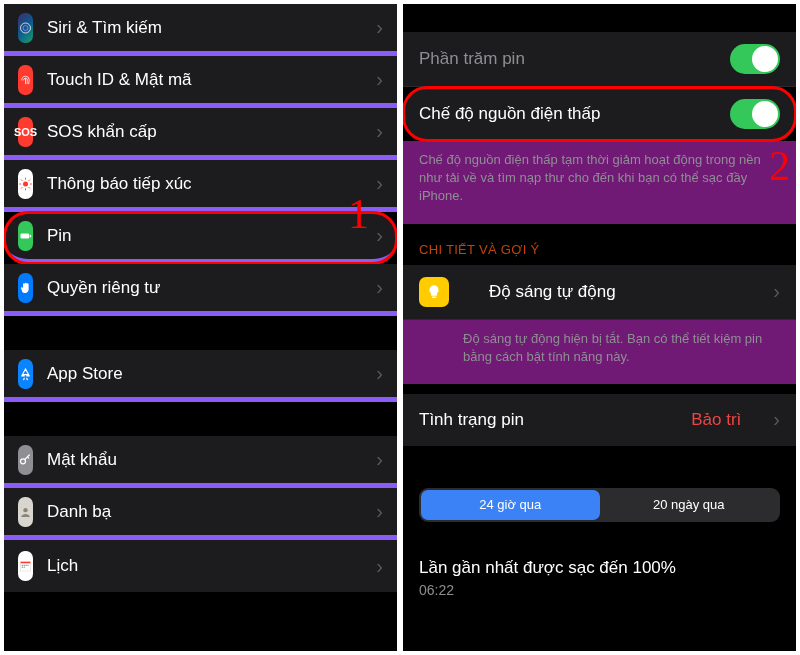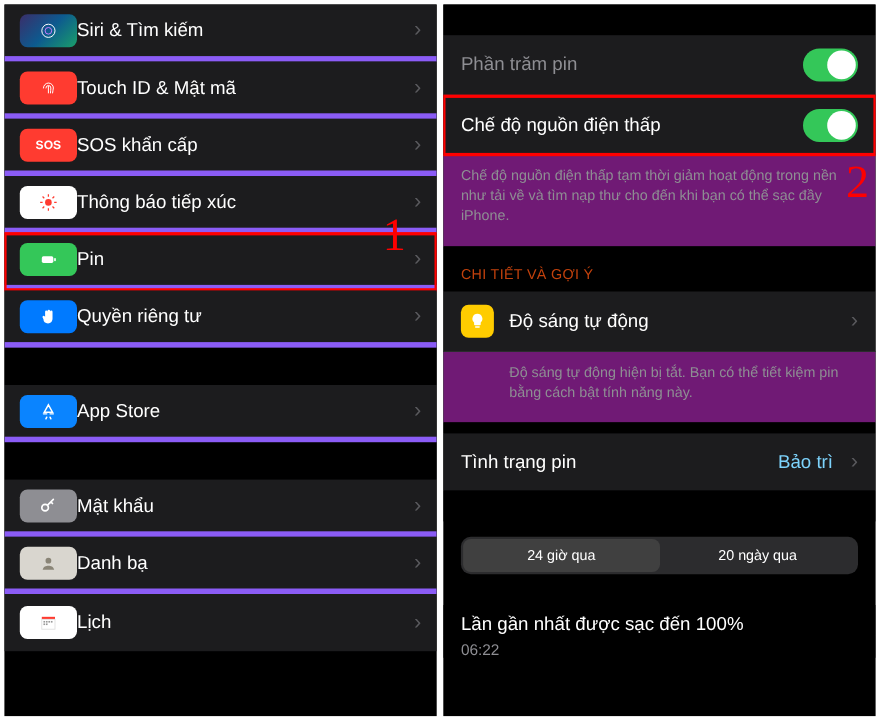--- a/index.html
+++ b/index.html
@@ -28,23 +28,24 @@
     display: flex;
     align-items: center;
     height: 52px;
     padding: 0 14px;
     background: #1c1c1e;
     border-bottom: 5px solid #8b5cf6;
     position: relative;
   }
   .row:last-child { border-bottom: none; }
   .row .icon {
-    width: 52px;
+    width: 15px;
     height: 30px;
     border-radius: 7px;
+    margin-right: 14px;
     display: flex;
     align-items: center;
     justify-content: center;
     color: #fff;
     font-size: 15px;
     font-weight: 600;
     flex-shrink: 0;
   }
   .row .label {
     flex: 1;
@@ -53,40 +54,42 @@
   }
   .row .chev {
     color: #5a5a5e;
     font-size: 20px;
     font-weight: 300;
   }
   .gap { height: 34px; background: #000; }
   .highlight {
     outline: 3px solid #ff0000;
     outline-offset: -2px;
+    border-radius: 24px;
   }
   .marker {
     position: absolute;
     color: #ff0000;
     font-size: 42px;
     font-weight: 400;
     font-family: "Times New Roman", serif;
     z-index: 10;
     pointer-events: none;
   }
   .icon svg { width: 18px; height: 18px; fill: #fff; }
 
   
   .rrow {
     display: flex;
     align-items: center;
     min-height: 52px;
     padding: 12px 16px;
     background: #1c1c1e;
     border-bottom: 1px solid #2b2b2d;
+    gap: 26px;
   }
   .rrow .rlabel { flex: 1; color: #fff; font-size: 17px; }
   .rrow .rlabel.dim { color: #8e8e93; }
   .toggle {
     width: 50px; height: 30px; border-radius: 15px;
     background: #34c759;
     position: relative;
     flex-shrink: 0;
   }
   .toggle .knob {
@@ -106,39 +109,39 @@
     letter-spacing: 0.3px;
     padding: 18px 16px 8px 16px;
     background: #000;
   }
   .ricon {
     width: 30px; height: 30px; border-radius: 7px;
     margin-right: 14px;
     display:flex; align-items:center; justify-content:center;
     flex-shrink:0;
   }
-  .rvalue { color: #7dd3fc; font-size: 17px; margin-right: 16px; }
+  .rvalue { color: #ef4444; font-size: 17px; margin-right: 6px; }
   .seg {
     display: flex;
     margin: 14px 16px 8px 16px;
     background: #2c2c2e;
     border-radius: 9px;
     padding: 2px;
     height: 34px;
   }
   .seg .segbtn {
     flex: 1;
     display: flex;
     align-items: center;
     justify-content: center;
     color: #fff;
     font-size: 13px;
     border-radius: 7px;
   }
-  .seg .segbtn.sel { background: #404040; }
+  .seg .segbtn.sel { background: #3b82f6; }
   .charge-line {
     color: #fff;
     font-size: 17px;
     padding: 8px 16px 0 16px;
     background: #000;
     margin-top: 28px;
   }
   .charge-time {
     color: #8e8e93;
     font-size: 14px;

